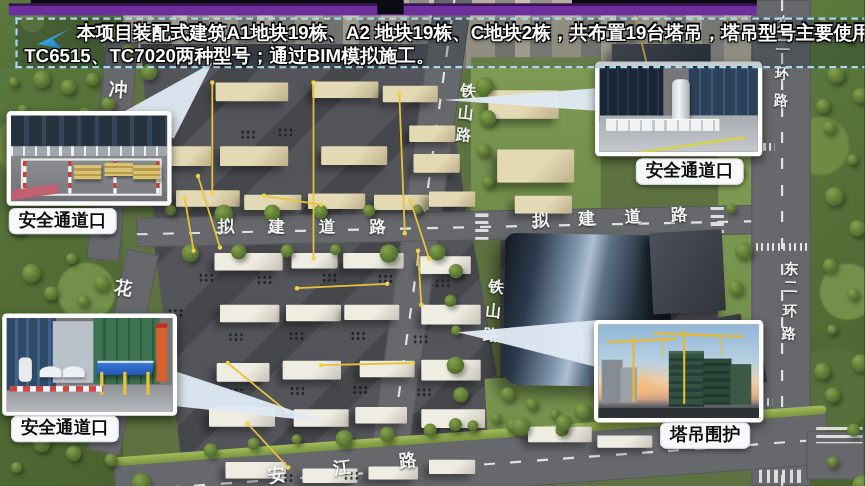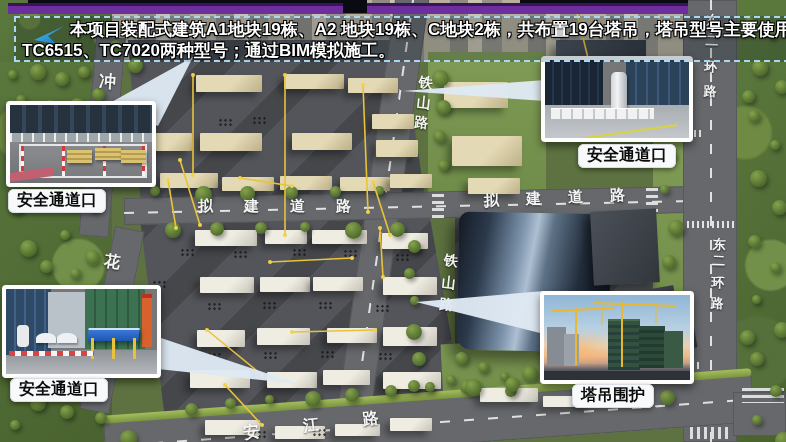--- a/index.html
+++ b/index.html
@@ -430,21 +430,21 @@
           <line x1="78" y1="72" x2="78" y2="6"></line>
             <line x1="50" y1="8" x2="132" y2="11"></line>
         </g>
         <g stroke="#e8b832" stroke-width="1">
           <line x1="58" y1="14" x2="58" y2="30"></line>
             <line x1="112" y1="10" x2="112" y2="28"></line>
         </g>
       </svg>
     </div>
   </div>
-  <div class="pill" style="left:572px;top:384px;">塔吊围护</div>
+  <div class="pill" style="left:600px;top:384px;">塔吊围护</div>
 
   <div class="banner">
     <svg width="34" height="22" style="position:absolute;left:16px;top:5px;">
       <defs>
           <linearGradient id="ag" x1="0" y1="0" x2="1" y2="1">
         <stop offset="0" stop-color="#56c4f2"></stop>
             <stop offset="1" stop-color="#0f6fc0"></stop>
           </linearGradient>
         </defs>
       <path d="M2 17 L32 3 L16 13 L24 21 Z" fill="url(#ag)"></path>

